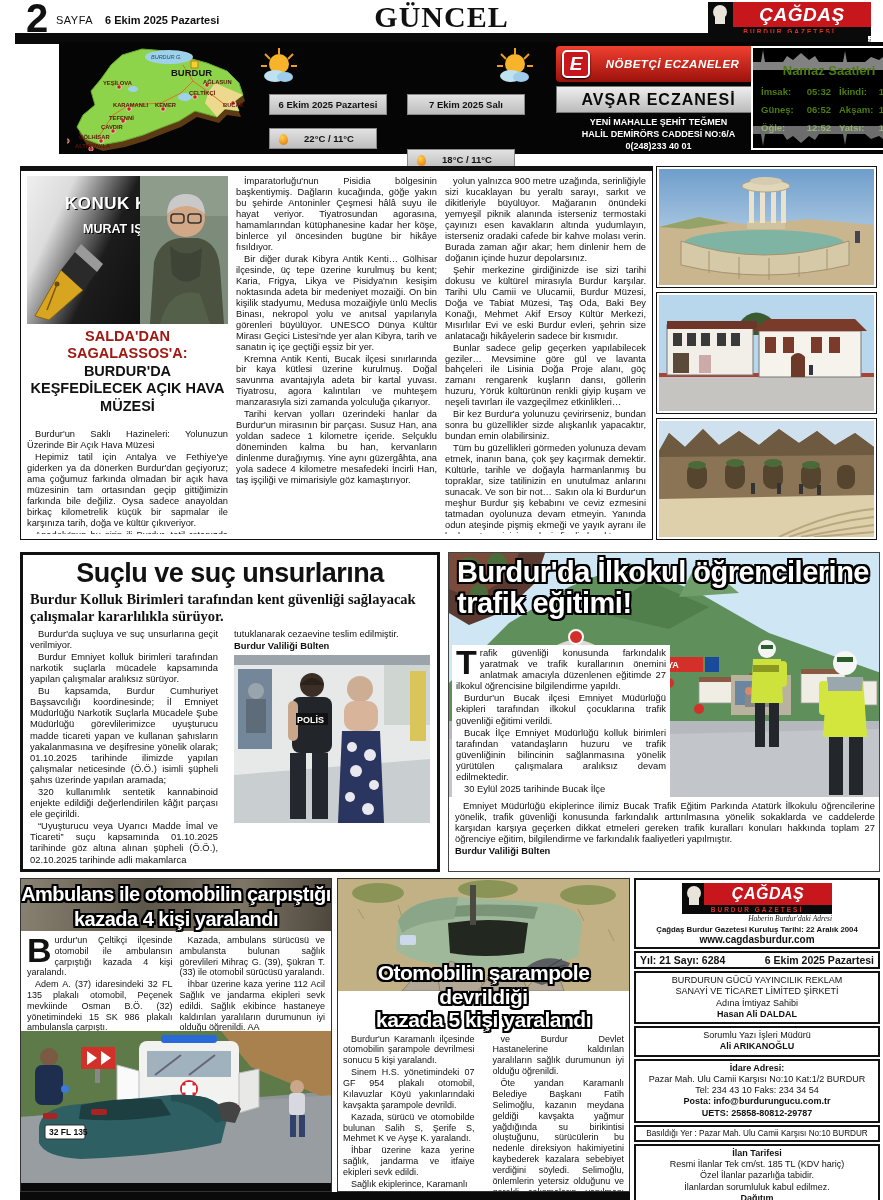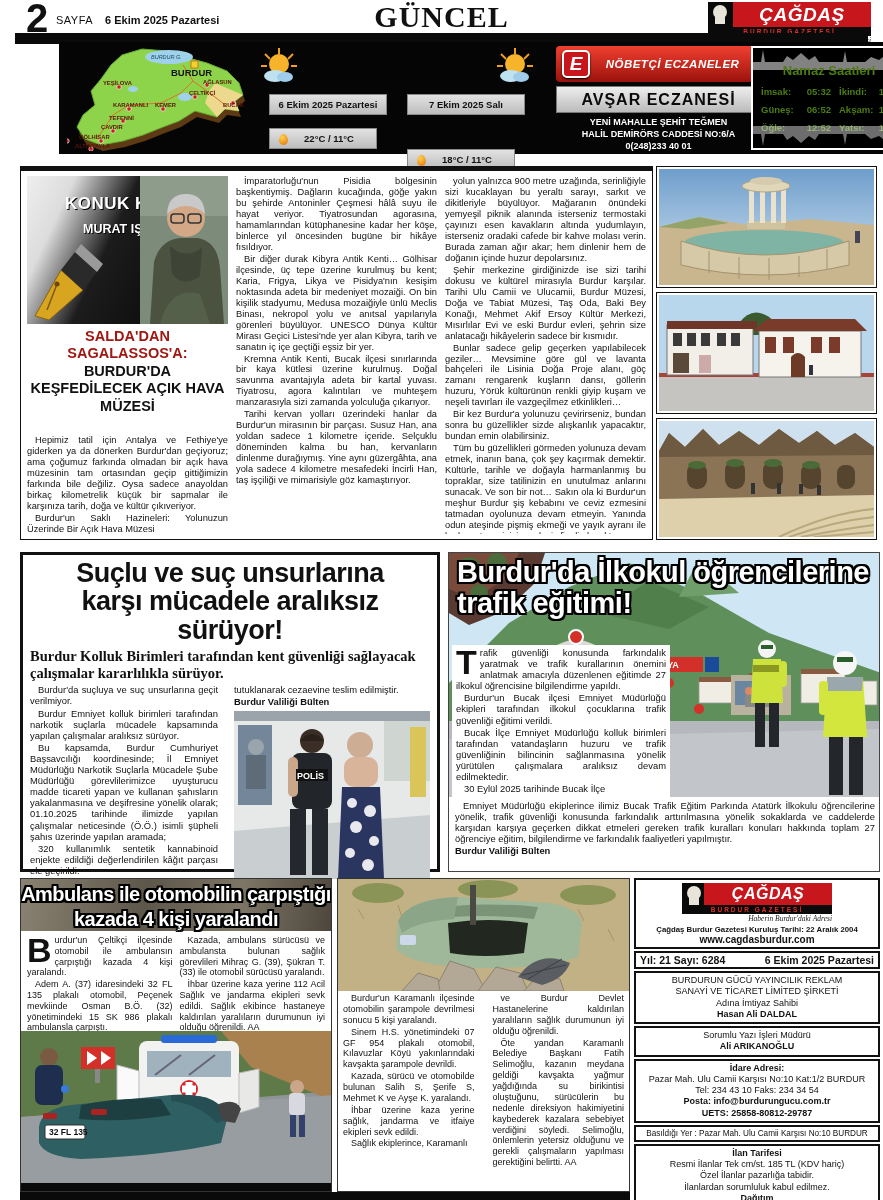--- a/index.html
+++ b/index.html
@@ -48,21 +48,21 @@
   .mosque { left:0; width:156px; height:22px; opacity:.85; }
 
   
   .main-article { left:20px; top:166px; width:633px; height:374px; border:1px solid #111; border-top:5px solid #111; padding:5px 6px; display:flex; gap:8px; }
   .mcol { width:201px; overflow:hidden; }
   .body-text p.para { font-size:9.3px; line-height:1.18; text-align:justify; text-indent:8px; margin-bottom:1px; }
 
   .konuk { position:relative; width:100%; height:148px; background:linear-gradient(115deg,#efefef 0%,#dcdcdc 18%,#1c1c1c 42%,#000 100%); overflow:hidden; }
   .konuk-kicker { position:absolute; left:38px; top:18px; color:#fff; font-size:17px; font-weight:bold; letter-spacing:.5px; text-shadow:1px 1px 0 #000; }
   .konuk-author { position:absolute; left:56px; top:46px; color:#fff; font-size:12.5px; font-weight:bold; text-shadow:1px 1px 0 #000; }
-  .konuk-headline { text-align:center; font-weight:bold; font-size:14.5px; line-height:1.2; margin:4px 0 20px; }
+  .konuk-headline { text-align:center; font-weight:bold; font-size:14.5px; line-height:1.2; margin:4px 0 14px; }
   .konuk-headline .red { color:#a01812; display:block; }
 
   .photos { left:656px; top:166px; width:221px; }
   .pframe { background:#fff; border:1px solid #111; padding:2px; margin-bottom:4px; }
   .pframe svg { display:block; }
 
   
   .crime-box { left:20px; top:552px; width:420px; height:320px; border:3px solid #111; padding:4px 7px; }
   .crime-title { text-align:center; font-weight:bold; font-size:27px; line-height:1.05; letter-spacing:-.5px; }
   .crime-sub { font-family:"Liberation Serif",serif; font-weight:bold; font-size:14.5px; line-height:1.15; margin-top:4px; }
@@ -254,22 +254,22 @@
         <rect x="31" y="38" width="13" height="9" rx="3" fill="none" stroke="#333" stroke-width="1.5"></rect>
         <rect x="48" y="38" width="13" height="9" rx="3" fill="none" stroke="#333" stroke-width="1.5"></rect>
         <path d="M20,148 Q30,110 60,118 L70,148 Z" fill="#55604a"></path>
       </svg>
     </div>
     <div class="konuk-headline">
       <span class="red">SALDA'DAN SAGALASSOS'A:</span>
       <span>BURDUR'DA KEŞFEDİLECEK AÇIK HAVA MÜZESİ</span>
     </div>
     <div class="body-text">
+        <p class="para">Burdur'un Saklı Hazineleri: Yolunuzun Üzerinde Bir Açık Hava Müzesi</p>
         <p class="para">Hepimiz tatil için Antalya ve Fethiye'ye giderken ya da dönerken Burdur'dan geçiyoruz; ama çoğumuz farkında olmadan bir açık hava müzesinin tam ortasından geçip gittiğimizin farkında bile değiliz. Oysa sadece anayoldan birkaç kilometrelik küçük bir sapmalar ile karşınıza tarih, doğa ve kültür çıkıveriyor.</p>
-        <p class="para">Burdur'un Saklı Hazineleri: Yolunuzun Üzerinde Bir Açık Hava Müzesi</p>
         <p class="para">Anadolu'nun bu şirin ili Burdur, tatil rotanızda bir gününüzü ayırmaya fazlasıyla değer. Üstelik Salda Gölü gibi dünya çapında eşsiz güzellikte bir doğa harikasını da barındırıyor. Beyaz kumsalları ve turkuaz rengiyle Salda, sadece bir göl değil; adeta bir doğal cennet. Burada gün doğumunu veya gün batımını fotoğraflamak, hem ruhunuza hem de objektifinize unutulmaz kareler kazandırır.</p>
       </div>
   </div>
   <div class="mcol body-text">
       <p class="para">İmparatorluğu'nun Pisidia bölgesinin başkentiymiş. Dağların kucağında, göğe yakın bu şehirde Antoninler Çeşmesi hâlâ suyu ile hayat veriyor. Tiyatrosundan agorasına, hamamlarından kütüphanesine kadar her köşe, binlerce yıl öncesinden bugüne bir hikâye fısıldıyor.</p>
       <p class="para">Bir diğer durak Kibyra Antik Kenti… Gölhisar ilçesinde, üç tepe üzerine kurulmuş bu kent; Karia, Frigya, Likya ve Pisidya'nın kesişim noktasında adeta bir medeniyet mozaiği. On bin kişilik stadyumu, Medusa mozaiğiyle ünlü Meclis Binası, nekropol yolu ve anıtsal yapılarıyla görenleri büyülüyor. UNESCO Dünya Kültür Mirası Geçici Listesi'nde yer alan Kibyra, tarih ve sanatın iç içe geçtiği eşsiz bir yer.</p>
       <p class="para">Kremna Antik Kenti, Bucak ilçesi sınırlarında bir kaya kütlesi üzerine kurulmuş. Doğal savunma avantajıyla adeta bir kartal yuvası. Tiyatrosu, agora kalıntıları ve muhteşem manzarasıyla sizi zamanda yolculuğa çıkarıyor.</p>
       <p class="para">Tarihi kervan yolları üzerindeki hanlar da Burdur'un mirasının bir parçası. Susuz Han, ana yoldan sadece 1 kilometre içeride. Selçuklu döneminden kalma bu han, kervanların dinlenme durağıymış. Yine aynı güzergâhta, ana yola sadece 4 kilometre mesafedeki İncirli Han, taş işçiliği ve mimarisiyle göz kamaştırıyor.</p>
     </div>
   <div class="mcol body-text">
@@ -378,21 +378,20 @@
           <rect x="140" y="63" width="4" height="10"></rect>
           <rect x="158" y="64" width="4" height="10"></rect>
         </g>
     </svg>
   </div>
 </div>
 
 <div class="abs crime-box">
   <div class="crime-title">
     <div>Suçlu ve suç unsurlarına</div>
-    <div>karşı mücadele aralıksız sürüyor!</div>
   </div>
   <div class="crime-sub">Burdur Kolluk Birimleri tarafından kent güvenliği sağlayacak çalışmalar kararlılıkla sürüyor.</div>
   <div class="crime-cols">
     <div class="crime-col body-text">
         <p class="para">Burdur'da suçluya ve suç unsurlarına geçit verilmiyor.</p>
         <p class="para">Burdur Emniyet kolluk birimleri tarafından narkotik suçlarla mücadele kapsamında yapılan çalışmalar aralıksız sürüyor.</p>
         <p class="para">Bu kapsamda, Burdur Cumhuriyet Başsavcılığı koordinesinde; İl Emniyet Müdürlüğü Narkotik Suçlarla Mücadele Şube Müdürlüğü görevlilerimizce uyuşturucu madde ticareti yapan ve kullanan şahısların yakalanmasına ve deşifresine yönelik olarak; 01.10.2025 tarihinde ilimizde yapılan çalışmalar neticesinde (Ö.Ö.) isimli şüpheli şahıs üzerinde yapılan aramada;</p>
         <p class="para">320 kullanımlık sentetik kannabinoid enjekte edildiği değerlendirilen kâğıt parçası ele geçirildi.</p>
         <p class="para">“Uyuşturucu veya Uyarıcı Madde İmal ve Ticareti” suçu kapsamında 01.10.2025 tarihinde göz altına alınan şüpheli (Ö.Ö.), 02.10.2025 tarihinde adli makamlarca</p>
       </div>
@@ -657,20 +656,24 @@
         <polygon points="186,112 200,96 222,100 226,112"></polygon>
     </g>
     <g>
         <path d="M180,98 Q200,70 232,84 Q226,100 204,106 Z" fill="#5a5e62"></path>
         <g stroke="#3c4044" stroke-width="1">
           <line x1="184" y1="96" x2="228" y2="86"></line>
           <line x1="190" y1="100" x2="224" y2="80"></line>
         </g>
       </g>
   </svg>
+  <div class="roll-title stroke-head">
+    <div>Otomobilin şarampole devrildiği</div>
+    <div>kazada 5 kişi yaralandı</div>
+  </div>
   <div class="roll-cols">
     <div class="roll-col body-text">
         <p class="para">Burdur'un Karamanlı ilçesinde otomobilin şarampole devrilmesi sonucu 5 kişi yaralandı.</p>
         <p class="para">Sinem H.S. yönetimindeki 07 GF 954 plakalı otomobil, Kılavuzlar Köyü yakınlarındaki kavşakta şarampole devrildi.</p>
         <p class="para">Kazada, sürücü ve otomobilde bulunan Salih S, Şerife S, Mehmet K ve Ayşe K. yaralandı.</p>
         <p class="para">İhbar üzerine kaza yerine sağlık, jandarma ve itfaiye ekipleri sevk edildi.</p>
         <p class="para">Sağlık ekiplerince, Karamanlı</p>
       </div>
     <div class="roll-col body-text">
         <p class="para">ve Burdur Devlet Hastanelerine kaldırılan yaralıların sağlık durumunun iyi olduğu öğrenildi.</p>

